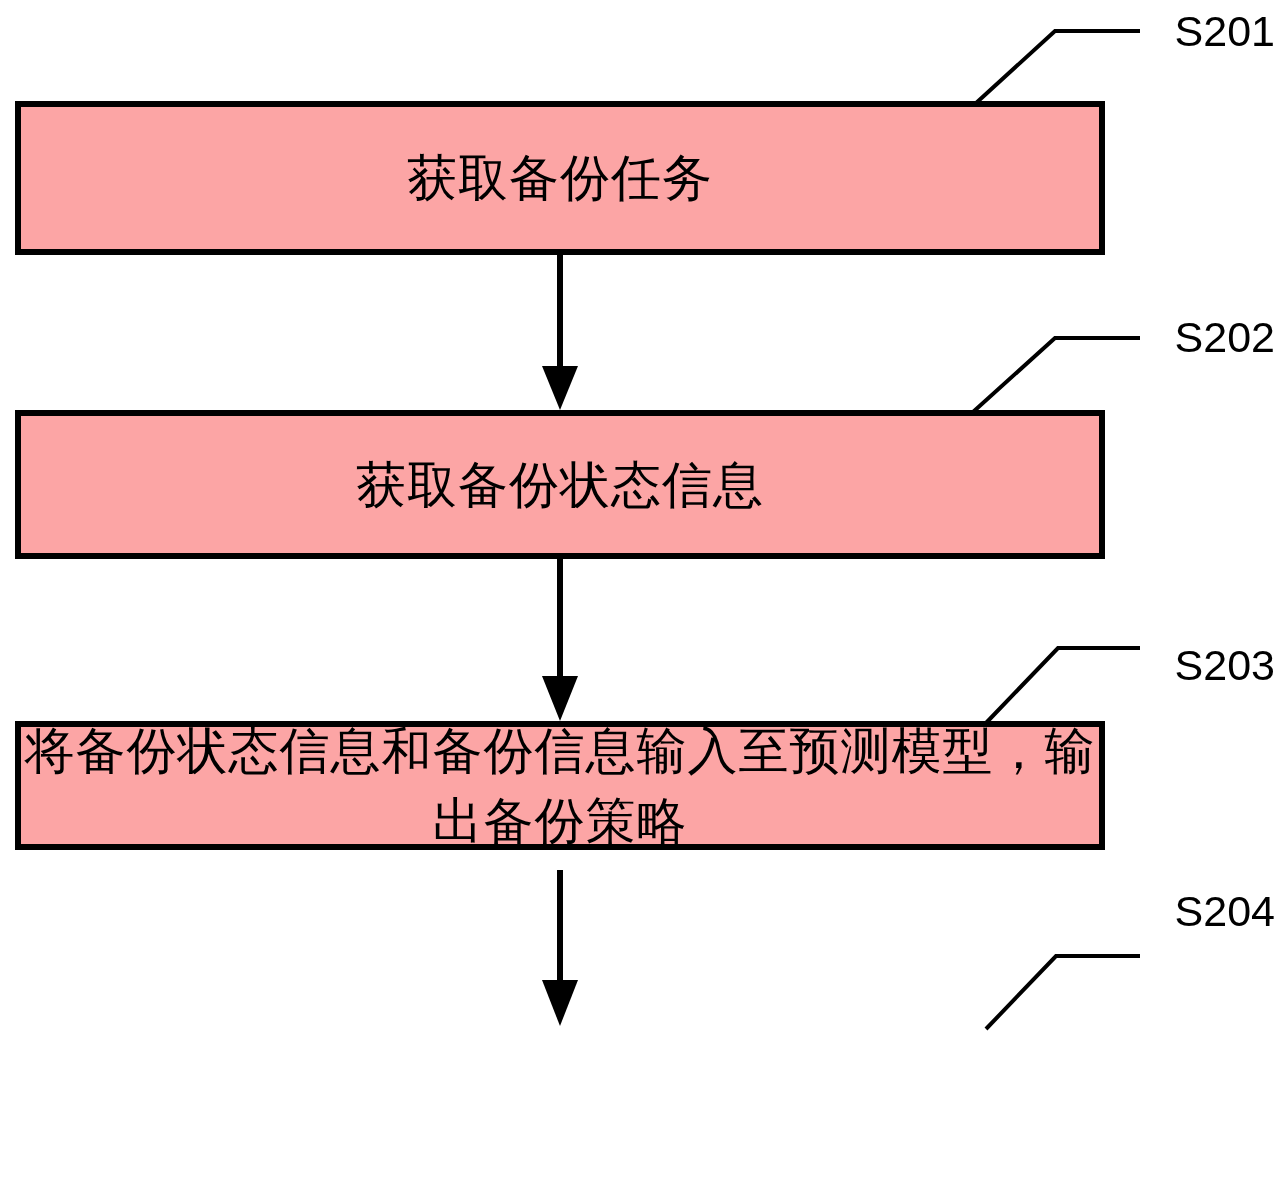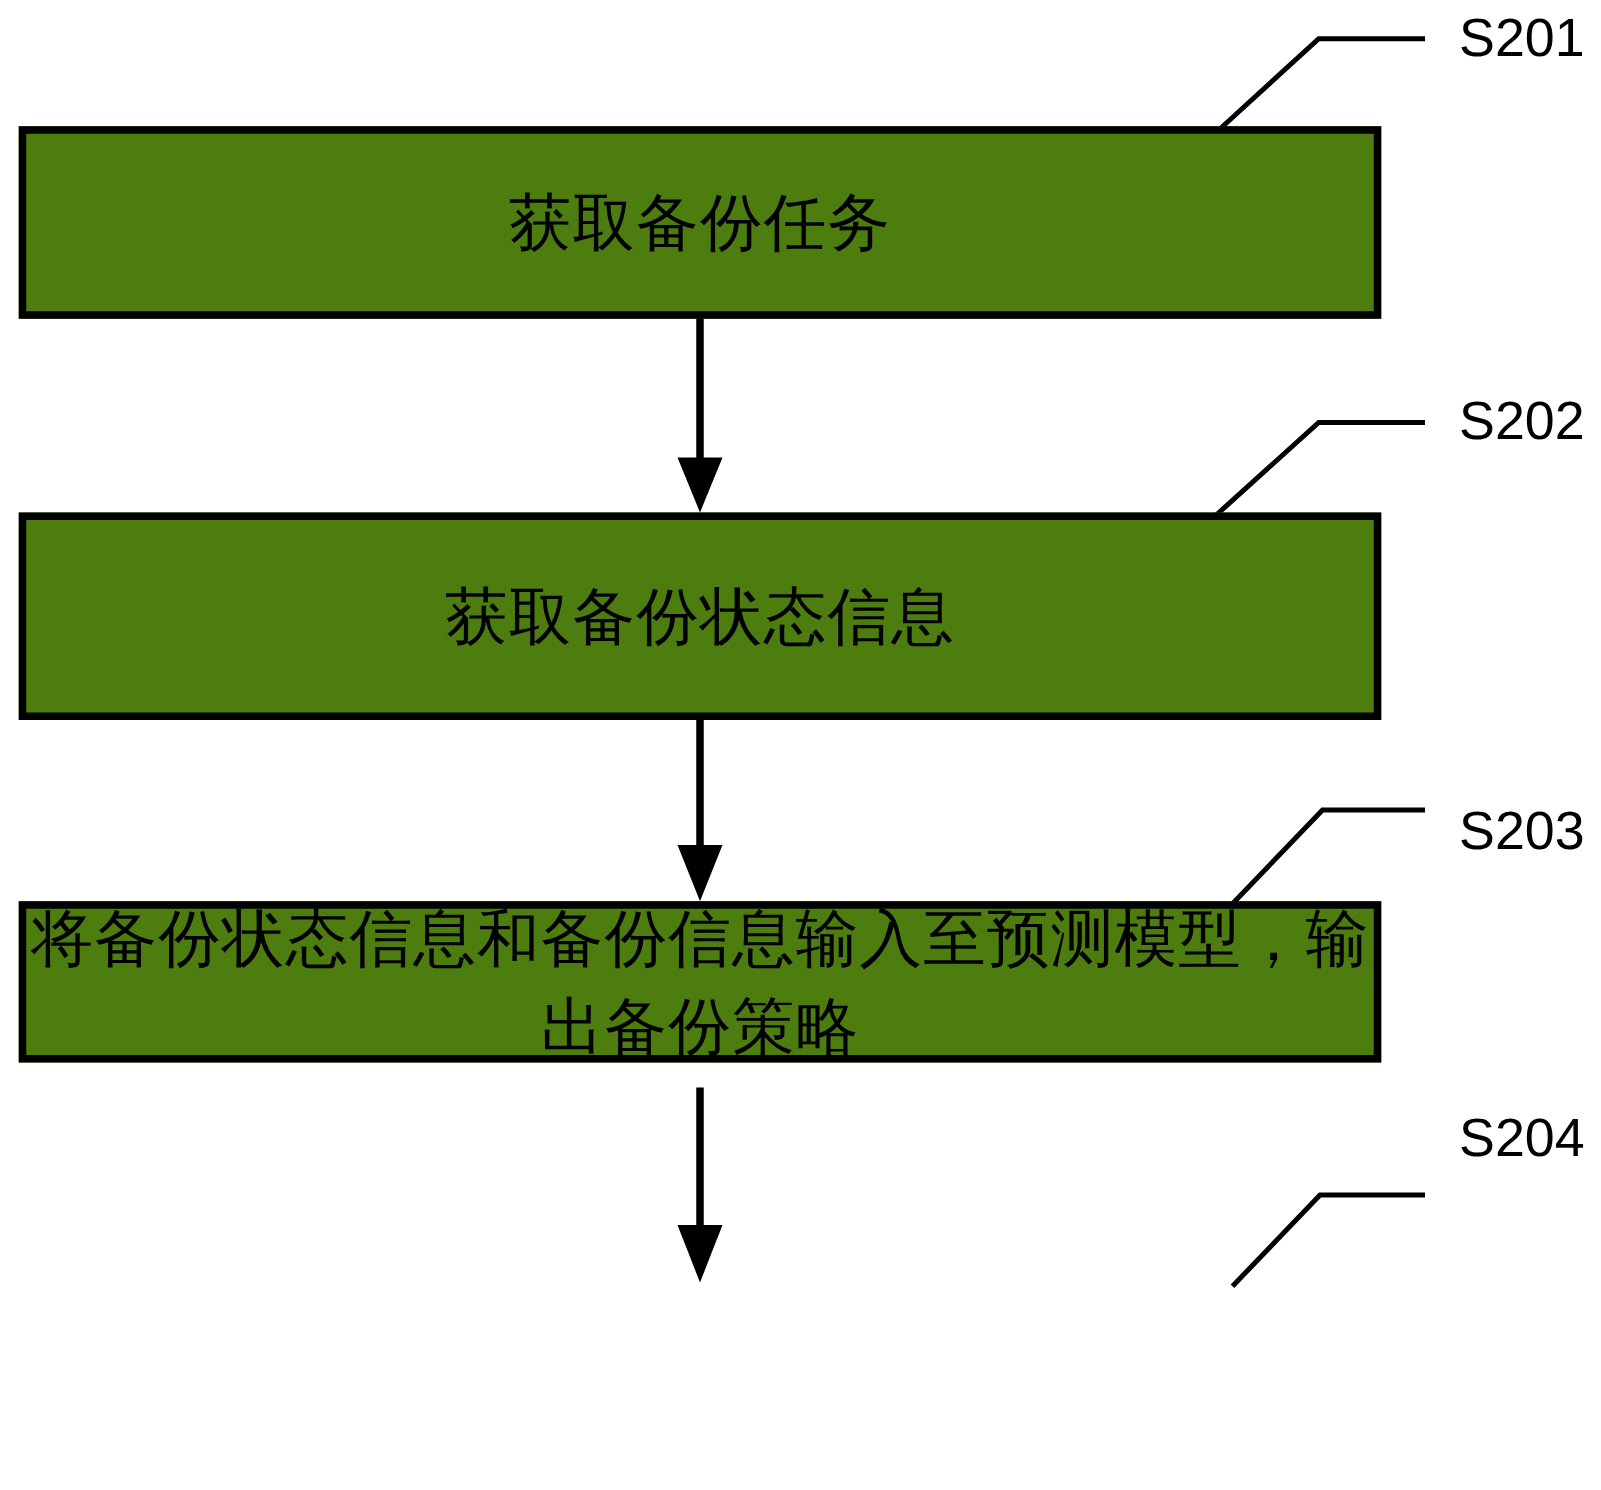--- a/index.html
+++ b/index.html
@@ -22,49 +22,49 @@
     width: 1281px;
     height: 1192px;
     pointer-events: none;
   }
   .flow-box {
     position: absolute;
     left: 15px;
     width: 1090px;
     box-sizing: border-box;
     border: 6px solid #000000;
-    background: #4d7c0f;
+    background: #fca5a5;
     display: flex;
     align-items: center;
     justify-content: center;
   }
   .flow-box .box-text {
     display: block;
     width: 100%;
     text-align: center;
     white-space: pre-line;
     font-size: 50px;
     line-height: 70px;
     color: #000000;
     letter-spacing: 1px;
   }
   .b1 { top: 101px; height: 154px; }
-  .b2 { top: 410px; height: 166px; }
+  .b2 { top: 410px; height: 149px; }
   .b3 { top: 721px; height: 129px; }
   .b4 { top: 1027px; height: 151px; }
 
   .step-label {
     position: absolute;
     left: 1160px;
     width: 115px;
     font-family: "Liberation Sans", sans-serif;
     font-size: 43px;
     line-height: 43px;
     color: #000000;
-    text-align: center;
+    text-align: right;
     white-space: nowrap;
   }
   .l1 { top: 10px; }
   .l2 { top: 316px; }
   .l3 { top: 644px; }
   .l4 { top: 890px; }
 </style>
 </head>
 <body>
 

